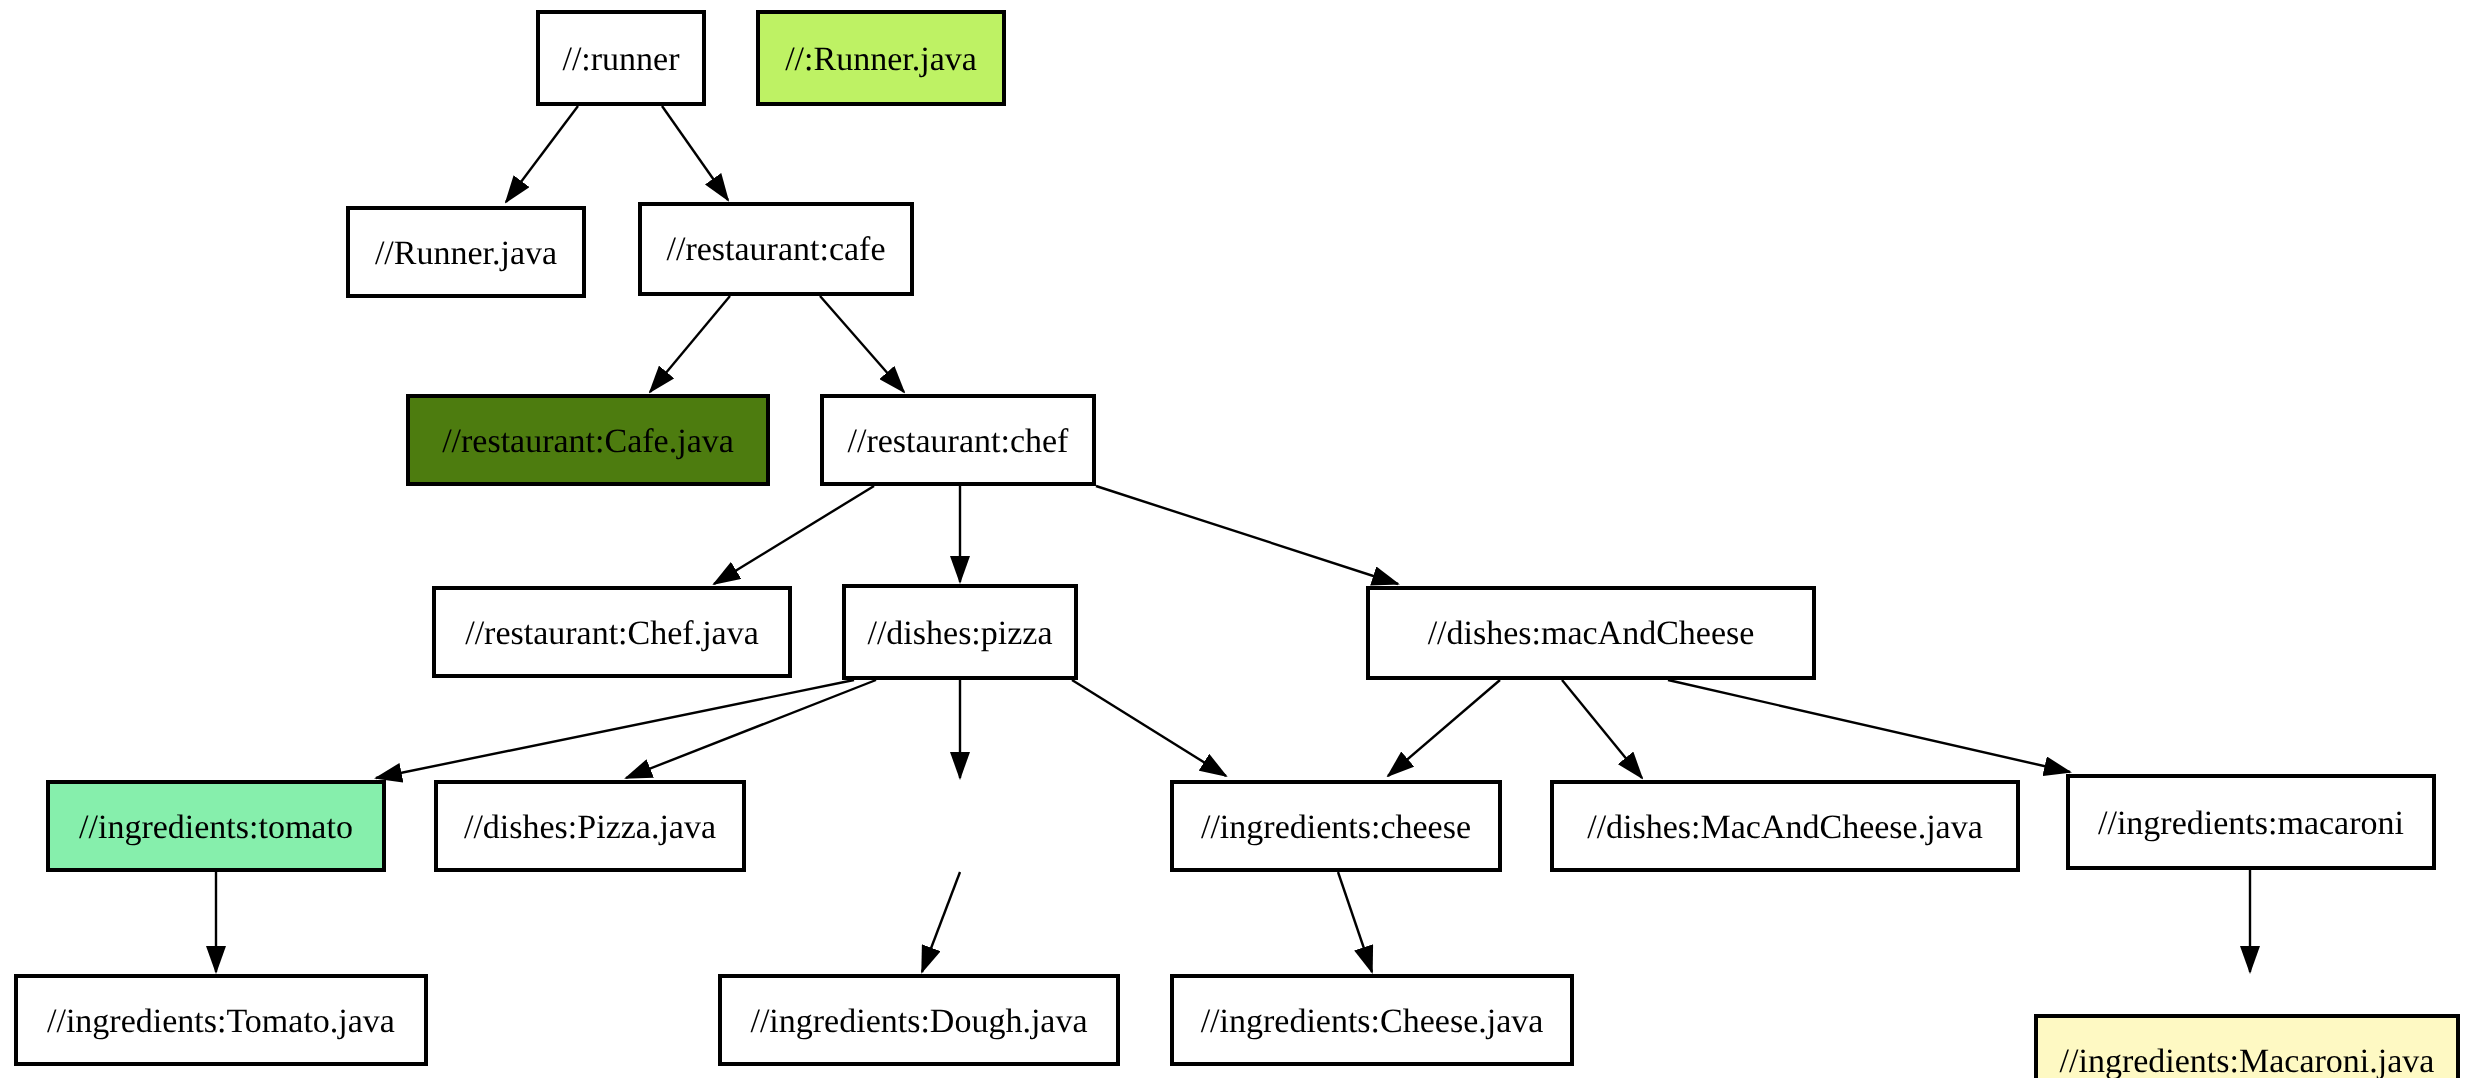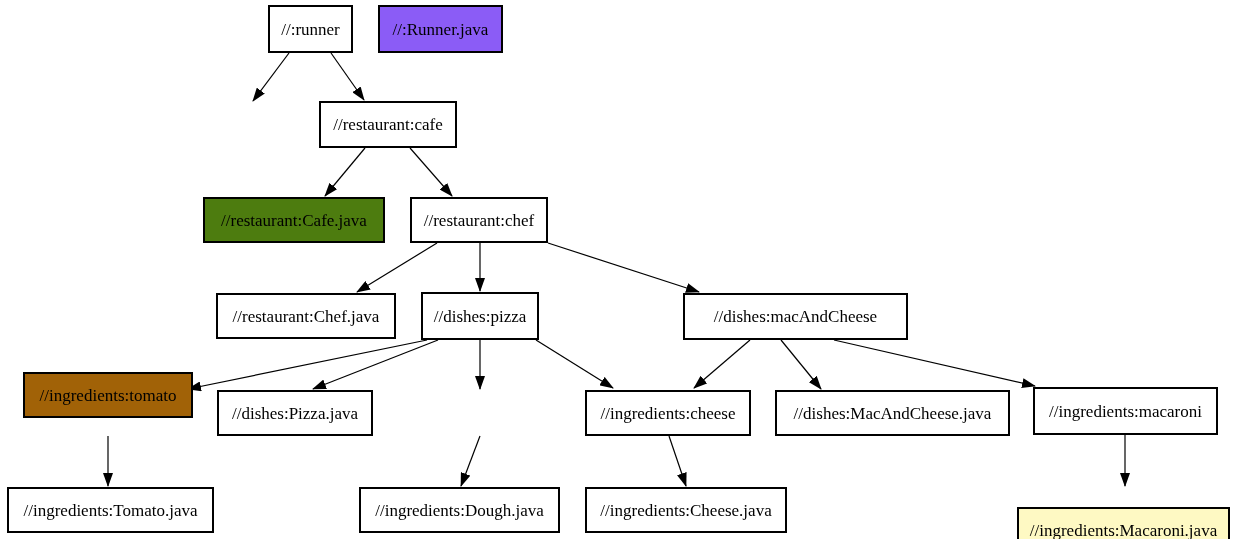--- a/index.html
+++ b/index.html
@@ -65,42 +65,45 @@
       <line x1="781" y1="340" x2="821" y2="389" stroke="#000000" stroke-width="1.2" marker-end="url(#arrowhead)"></line>
       <line x1="834" y1="340" x2="1035" y2="386" stroke="#000000" stroke-width="1.2" marker-end="url(#arrowhead)"></line>
       <line x1="108" y1="436" x2="108" y2="486" stroke="#000000" stroke-width="1.2" marker-end="url(#arrowhead)"></line>
       <line x1="480" y1="436" x2="461" y2="486" stroke="#000000" stroke-width="1.2" marker-end="url(#arrowhead)"></line>
       <line x1="669" y1="436" x2="686" y2="486" stroke="#000000" stroke-width="1.2" marker-end="url(#arrowhead)"></line>
       <line x1="1125" y1="435" x2="1125" y2="486" stroke="#000000" stroke-width="1.2" marker-end="url(#arrowhead)"></line>
     </svg>
 <div class="node" style="left: 268px; top: 5px; width: 85px; height: 48px; border-color: rgb(0, 0, 0); background: rgb(255, 255, 255); color: rgb(0, 0, 0);">
       <span>//:runner</span>
     </div>
-    <div class="node" style="left: 378px; top: 5px; width: 125px; height: 48px; border-color: rgb(0, 0, 0); background: #8b5cf6; color: rgb(0, 0, 0);">
+    <div class="node" style="left: 378px; top: 5px; width: 125px; height: 48px; border-color: rgb(0, 0, 0); background: #bef264; color: rgb(0, 0, 0);">
       <span>//:Runner.java</span>
+    </div>
+    <div class="node" style="left: 173px; top: 103px; width: 120px; height: 46px; border-color: rgb(0, 0, 0); background: rgb(255, 255, 255); color: rgb(0, 0, 0);">
+      <span>//Runner.java</span>
     </div>
     <div class="node" style="left: 319px; top: 101px; width: 138px; height: 47px; border-color: rgb(0, 0, 0); background: rgb(255, 255, 255); color: rgb(0, 0, 0);">
       <span>//restaurant:cafe</span>
     </div>
     <div class="node" style="left: 203px; top: 197px; width: 182px; height: 46px; border-color: rgb(0, 0, 0); background: #4d7c0f; color: rgb(0, 0, 0);">
       <span>//restaurant:Cafe.java</span>
     </div>
     <div class="node" style="left: 410px; top: 197px; width: 138px; height: 46px; border-color: rgb(0, 0, 0); background: rgb(255, 255, 255); color: rgb(0, 0, 0);">
       <span>//restaurant:chef</span>
     </div>
     <div class="node" style="left: 216px; top: 293px; width: 180px; height: 46px; border-color: rgb(0, 0, 0); background: rgb(255, 255, 255); color: rgb(0, 0, 0);">
       <span>//restaurant:Chef.java</span>
     </div>
     <div class="node" style="left: 421px; top: 292px; width: 118px; height: 48px; border-color: rgb(0, 0, 0); background: rgb(255, 255, 255); color: rgb(0, 0, 0);">
       <span>//dishes:pizza</span>
     </div>
     <div class="node" style="left: 683px; top: 293px; width: 225px; height: 47px; border-color: rgb(0, 0, 0); background: rgb(255, 255, 255); color: rgb(0, 0, 0);">
       <span>//dishes:macAndCheese</span>
     </div>
-    <div class="node" style="left: 23px; top: 372px; width: 170px; height: 46px; border-color: rgb(0, 0, 0); background: #a16207; color: rgb(0, 0, 0);">
+    <div class="node" style="left: 23px; top: 390px; width: 170px; height: 46px; border-color: rgb(0, 0, 0); background: #86efac; color: rgb(0, 0, 0);">
       <span>//ingredients:tomato</span>
     </div>
     <div class="node" style="left: 217px; top: 390px; width: 156px; height: 46px; border-color: rgb(0, 0, 0); background: rgb(255, 255, 255); color: rgb(0, 0, 0); text-align: right;">
       <span>//dishes:Pizza.java</span>
     </div>
     <div class="node" style="left: 585px; top: 390px; width: 166px; height: 46px; border-color: rgb(0, 0, 0); background: rgb(255, 255, 255); color: rgb(0, 0, 0);">
       <span>//ingredients:cheese</span>
     </div>
     <div class="node" style="left: 775px; top: 390px; width: 235px; height: 46px; border-color: rgb(0, 0, 0); background: rgb(255, 255, 255); color: rgb(0, 0, 0);">
       <span>//dishes:MacAndCheese.java</span>

